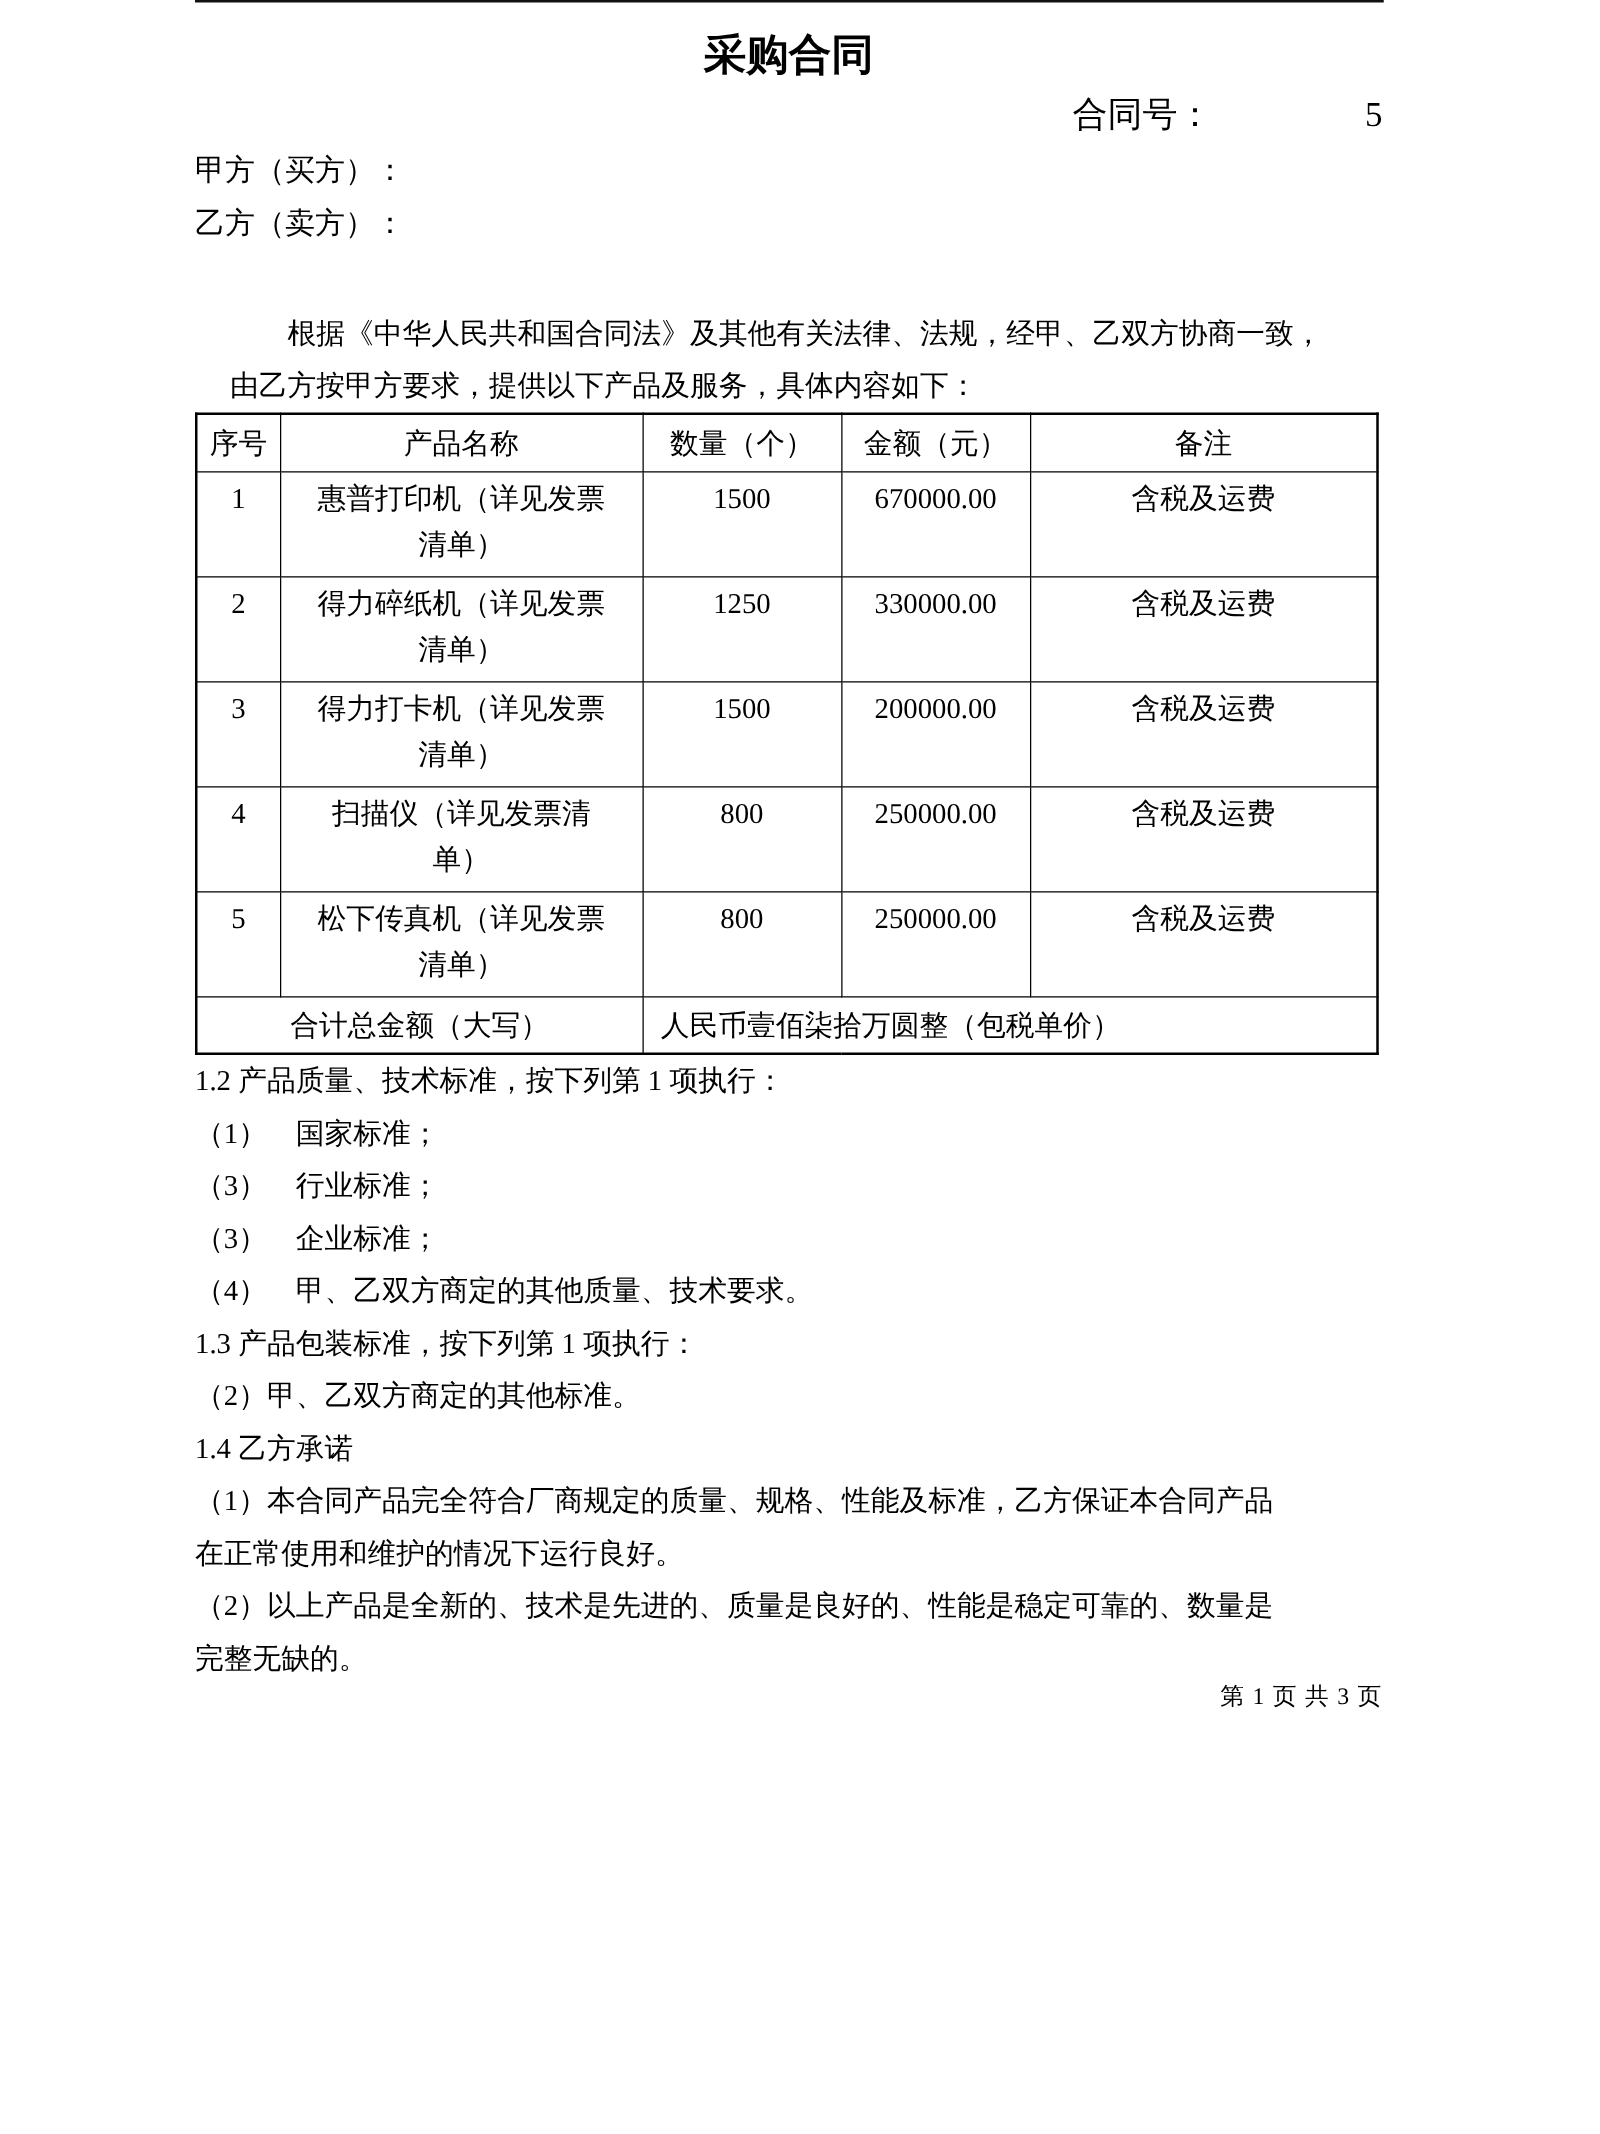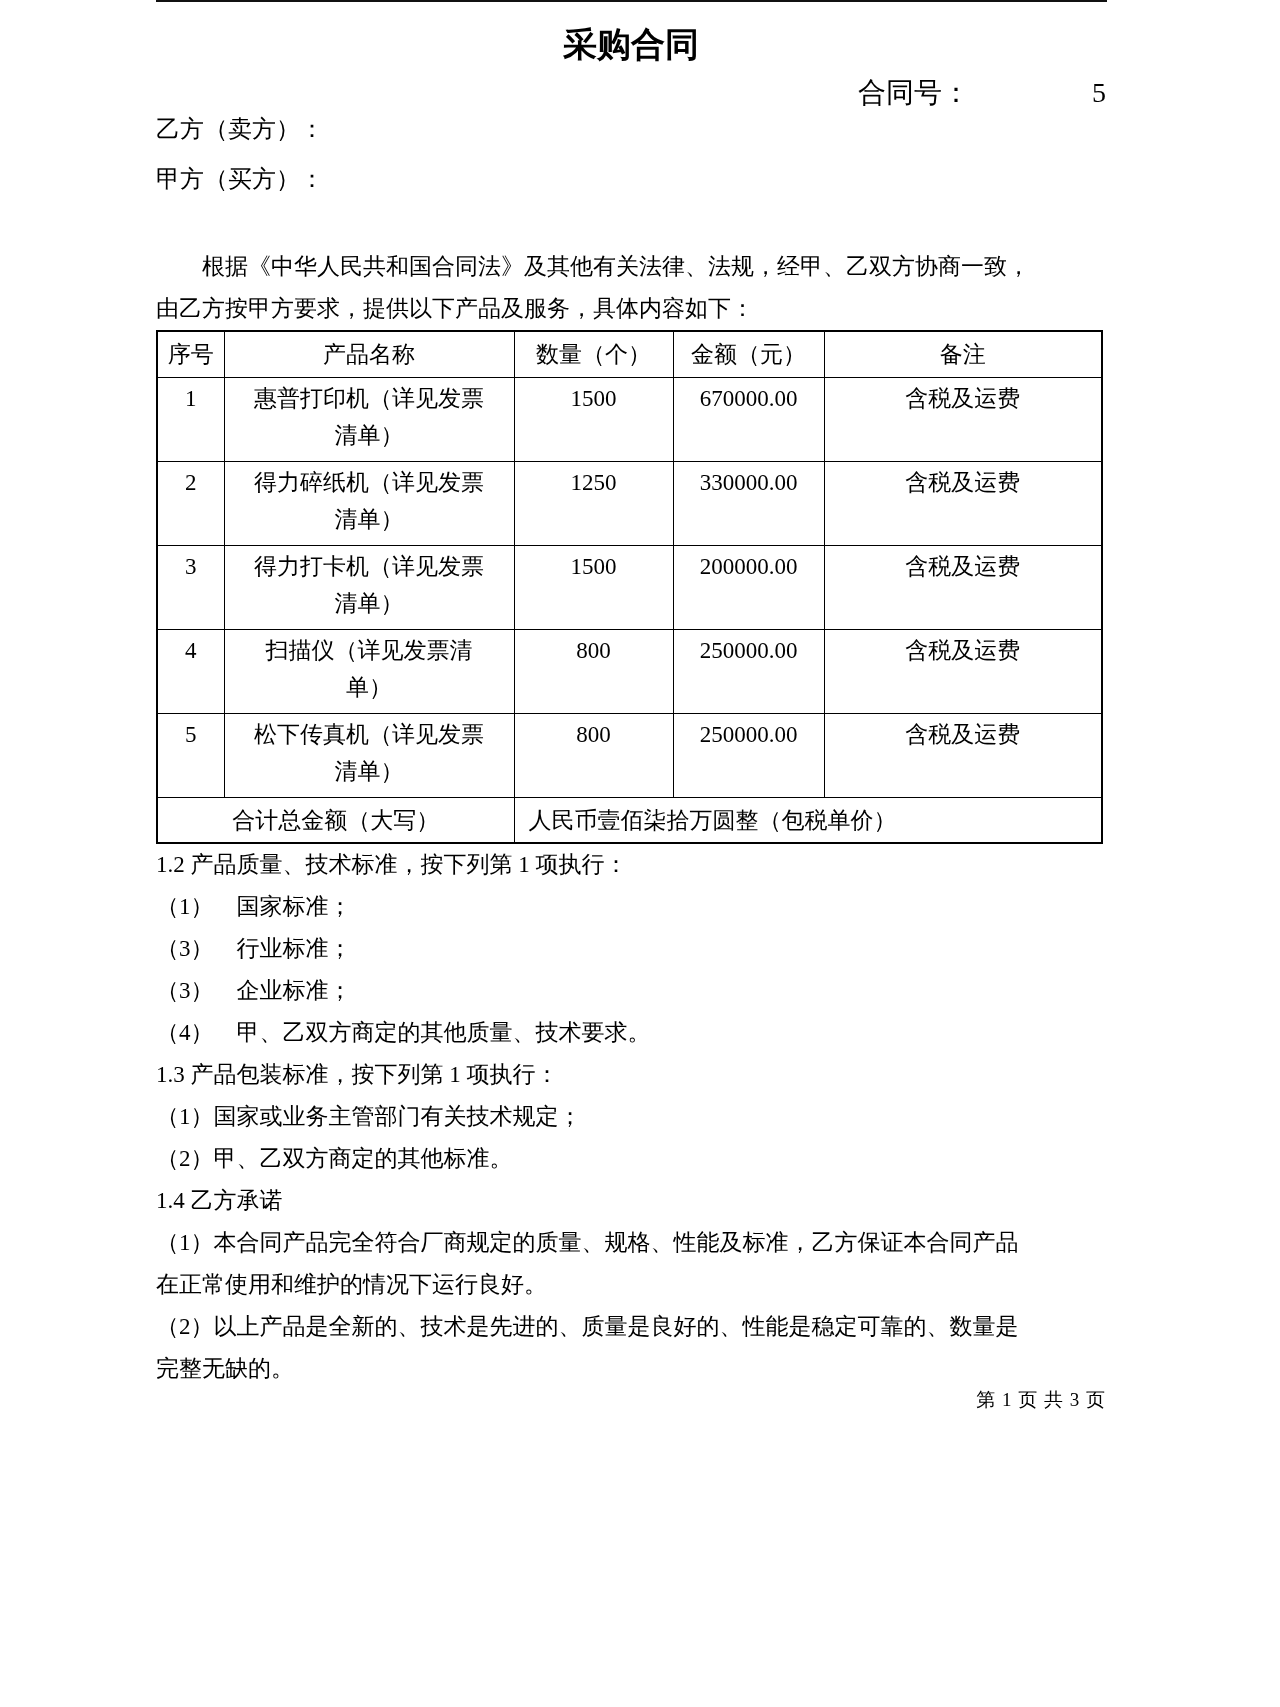--- a/index.html
+++ b/index.html
@@ -40,20 +40,21 @@
     font-size: 24px;
     line-height: 42px;
   }
   .party-a { margin-top: 8px; }
   .intro {
     margin-top: 46px;
     width: 880px;
     font-size: 23px;
     line-height: 42px;
     text-indent: 46px;
+    margin-left: 28px;
   }
   .chapter-heading {
     margin-top: 32px;
     font-size: 24px;
     font-weight: bold;
     line-height: 42px;
   }
   .s11-line {
     font-size: 23px;
     line-height: 38px;
@@ -113,22 +114,22 @@
   <div class="top-rule"></div>
 
   <div class="title">采购合同</div>
 
   <div class="contract-row">
     <span>合同号：</span>
     <span class="spacer"></span>
     <span>5</span>
   </div>
 
+  <div class="party-line party-a">甲方（买方）：</div>
   <div class="party-line">乙方（卖方）：</div>
-  <div class="party-line party-a">甲方（买方）：</div>
 
   <div class="intro">根据《中华人民共和国合同法》及其他有关法律、法规，经甲、乙双方协商一致，由乙方按甲方要求，提供以下产品及服务，具体内容如下：</div>
 
 
   <table class="products">
     <colgroup>
       <col style="width:67px">
       <col style="width:290px">
       <col style="width:159px">
       <col style="width:151px">
@@ -192,21 +193,20 @@
       </tr>
     </tfoot>
   </table>
 
   <div class="body-line">1.2 产品质量、技术标准，按下列第 1 项执行：</div>
   <div class="body-line">（1）　国家标准；</div>
   <div class="body-line">（3）　行业标准；</div>
   <div class="body-line">（3）　企业标准；</div>
   <div class="body-line">（4）　甲、乙双方商定的其他质量、技术要求。</div>
   <div class="body-line">1.3 产品包装标准，按下列第 1 项执行：</div>
-  <div class="body-line">（1）国家或业务主管部门有关技术规定；</div>
   <div class="body-line">（2）甲、乙双方商定的其他标准。</div>
   <div class="body-line">1.4 乙方承诺</div>
   <div class="body-line wrap">（1）本合同产品完全符合厂商规定的质量、规格、性能及标准，乙方保证本合同产品在正常使用和维护的情况下运行良好。</div>
   <div class="body-line wrap">（2）以上产品是全新的、技术是先进的、质量是良好的、性能是稳定可靠的、数量是完整无缺的。</div>
 
   <div class="footer">第 1 页 共 3 页</div>
 
 </div>
 
 </body></html>

